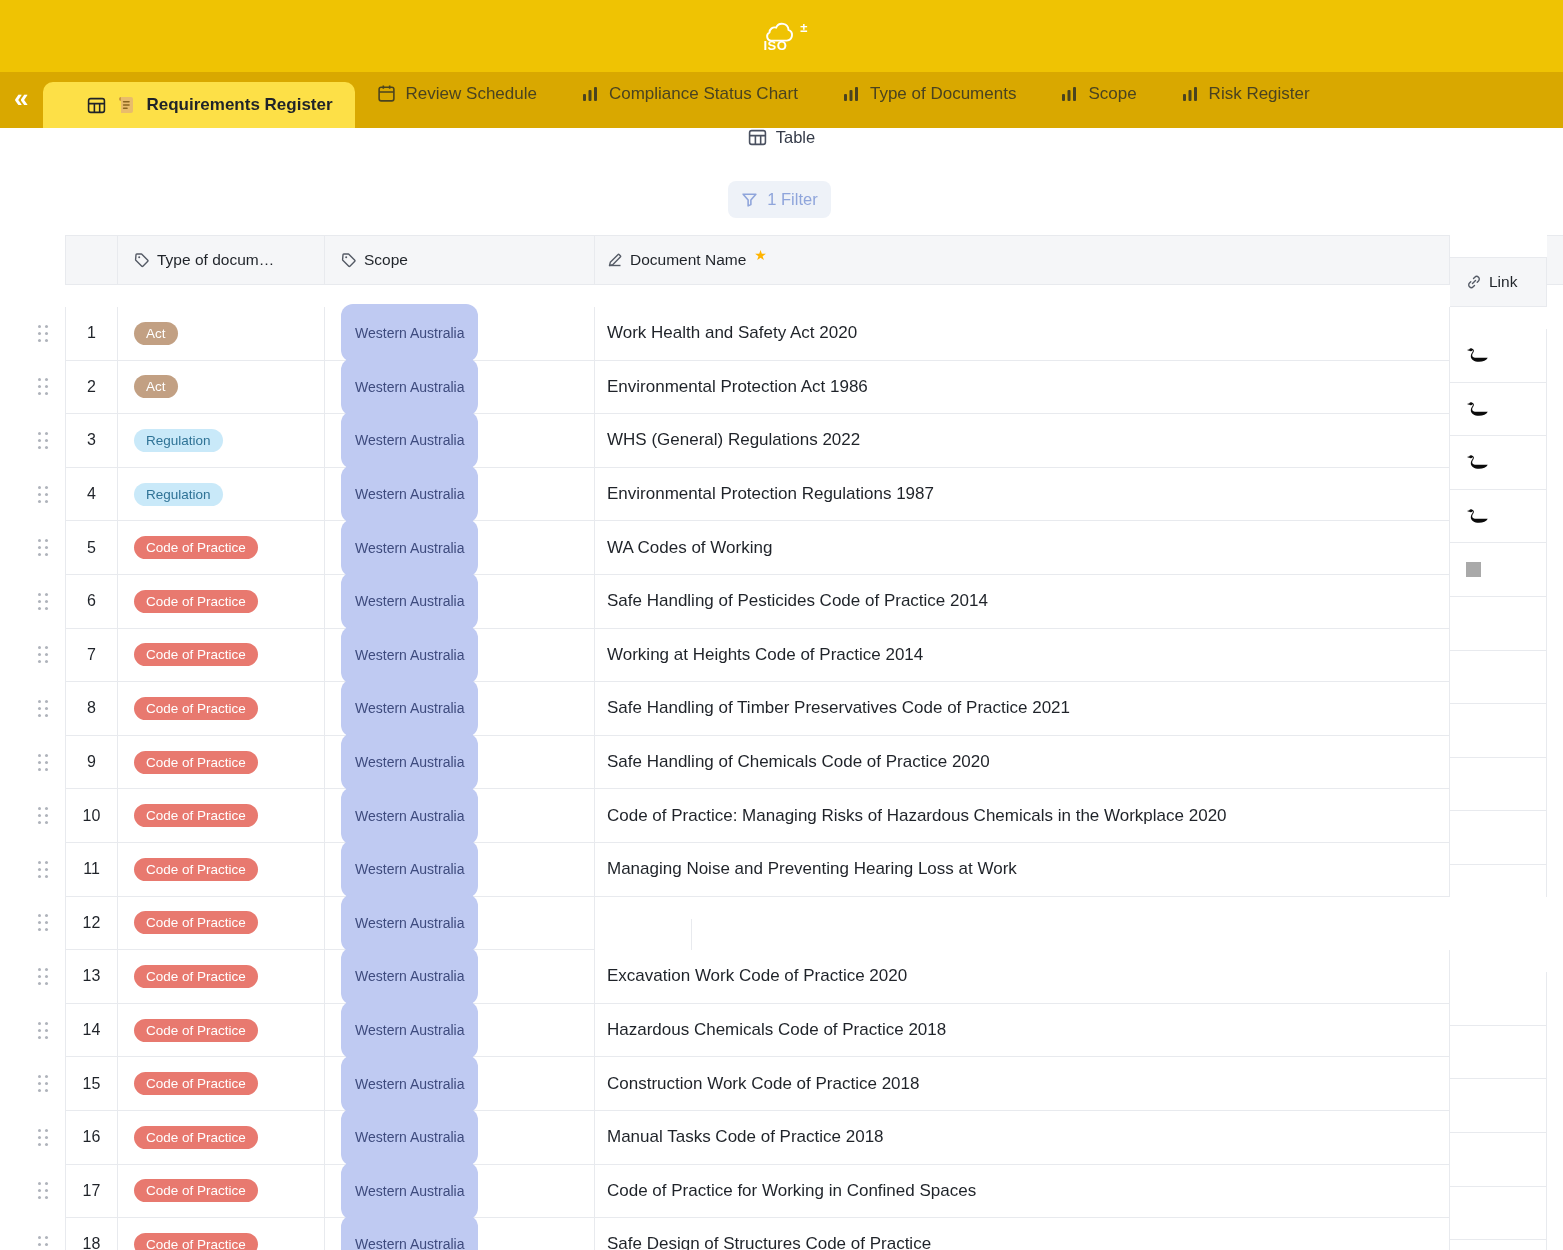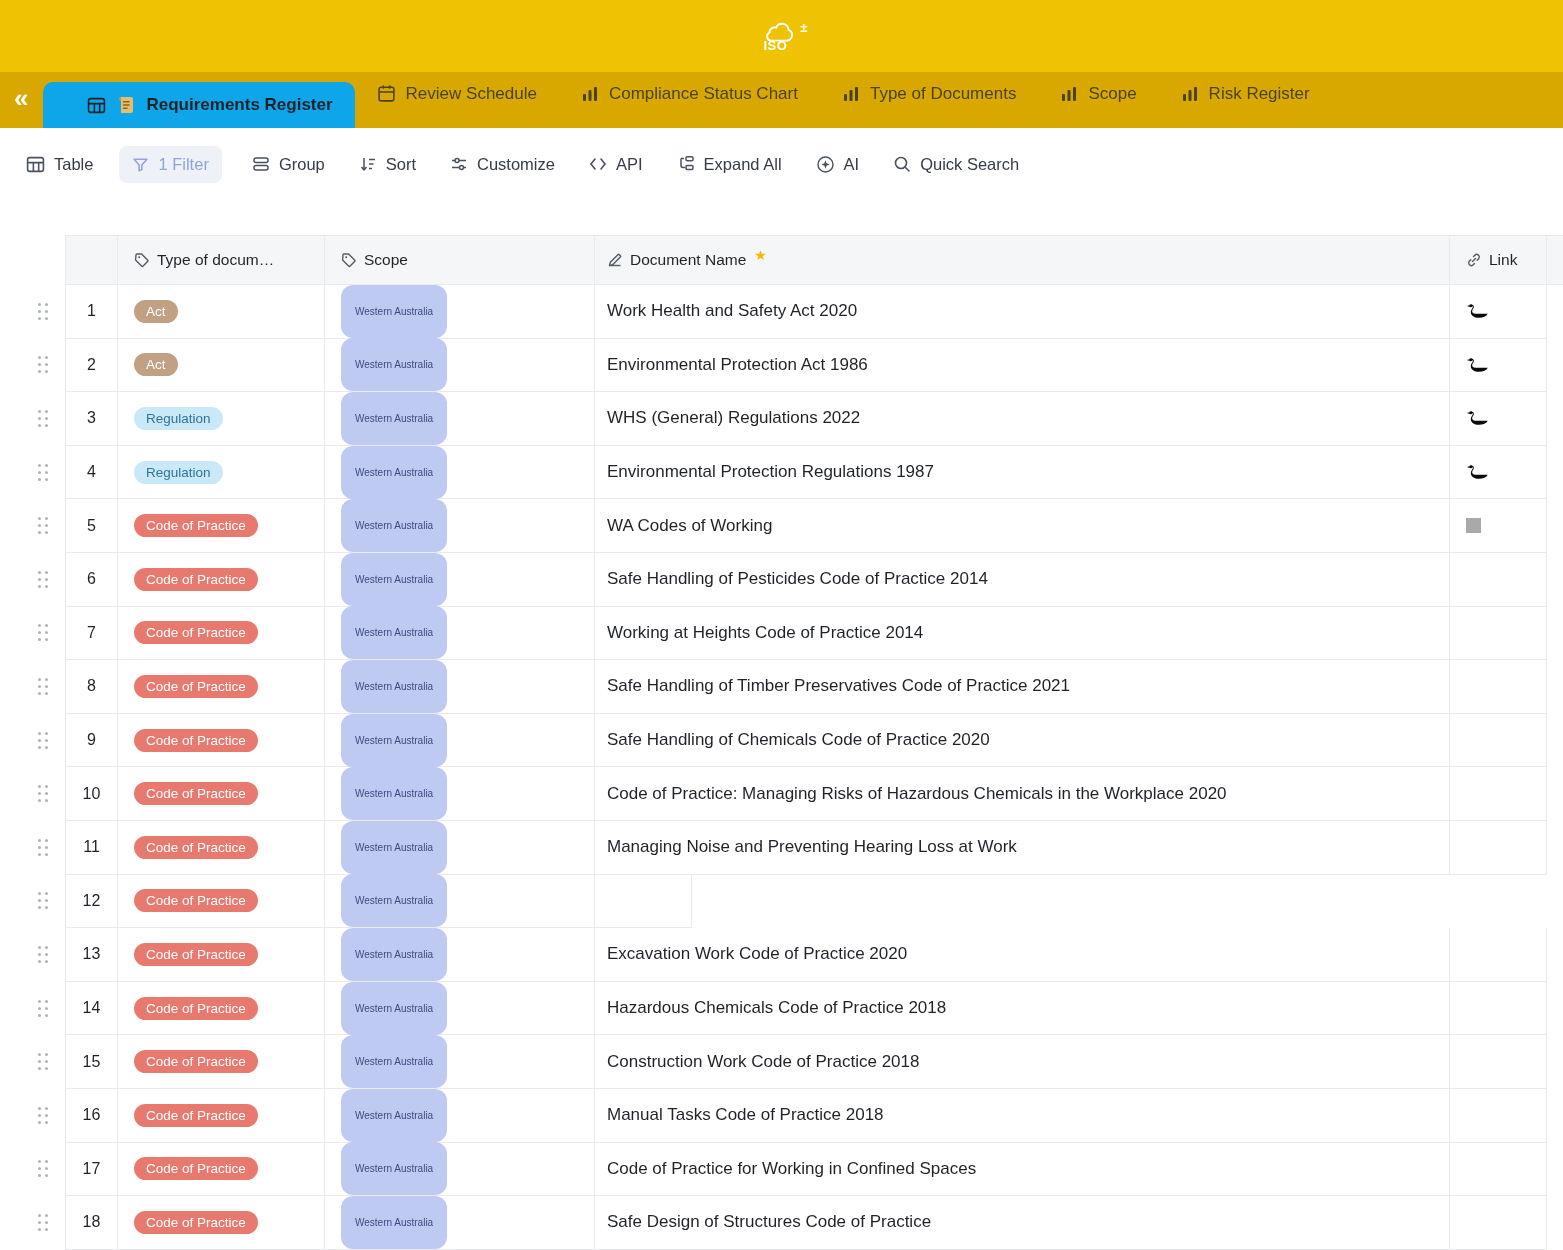--- a/index.html
+++ b/index.html
@@ -11,55 +11,55 @@
   .logo { position: relative; width: 52px; height: 34px; }
   .logo svg { position: absolute; top: 0; left: 3px; }
   .logo-text { position: absolute; left: 8px; bottom: 0; color: #fff; font-weight: bold; font-size: 13px; letter-spacing: .5px; }
   .logo-plus { position: absolute; right: 0; top: 1px; color: #fff; font-weight: bold; font-size: 13px; }
 
   
   .tabbar { height: 56px; background: #D9A800; display: flex; align-items: flex-end; overflow: hidden; }
   .collapse { align-self: center; color: #fff; font-size: 26px; line-height: 1; margin: 0 15px 4px 14px; cursor: pointer; font-weight: bold; }
   .tabs { display: flex; align-items: flex-end; height: 100%; flex: 1; overflow: hidden; }
   .tab { height: 69px; display: flex; align-items: center; gap: 10px; padding: 0 22px; font-size: 17px; color: #4A431F; white-space: nowrap; cursor: pointer; }
-  .tab.active { height: 46px; background: #0ea5e9; border-radius: 10px 10px 0 0; color: #1F2329; font-weight: 600; padding-left: 44px; }
+  .tab.active { height: 46px; background: #fde047; border-radius: 10px 10px 0 0; color: #1F2329; font-weight: 600; padding-left: 44px; }
   .tab .icon svg { display: block; }
 
   
-  .toolbar { height: 72px; display: flex; align-items: center; padding: 0 26px; gap: 34px; font-size: 16.5px; color: #353B49; background:#fff; }
+  .toolbar { height: 72px; display: flex; align-items: center; padding: 0 26px; gap: 34px; font-size: 16.5px; color: #353B49; background:#fff;flex-direction:column; }
   .tb-item { display: flex; align-items: center; gap: 9px; cursor: pointer; white-space: nowrap; }
   .tb-item .icon { color: #4A5160; }
   .tb-item.active { background: #EEF2F8; color: #8FA5DB; border-radius: 8px; padding: 9px 13px; margin-left: -8px; margin-right: -4px; }
   .tb-item.active .icon { color: #8FA5DB; }
   .icon { display: inline-flex; align-items: center; justify-content: center; }
   .icon svg { display: block; }
 
   
   .grid { margin-top: 35px; padding-left: 30px; border-radius: 19px; }
   .g-row { display: flex; }
   .cell { display: flex; align-items: center; border-right: 1px solid #E8EAEE; border-bottom: 1px solid #E8EAEE; background: #fff; }
   .handle-cell { width: 35px; border: none; background: transparent; align-items: center; }
   .num-cell { width: 53px; justify-content: center; border-left: 1px solid #E8EAEE; font-size: 16px; }
   .col-type { width: 207px; padding-left: 16px; }
   .col-scope { width: 270px; padding-left: 16px; }
   .col-name { width: 855px; padding-left: 12px; font-size: 17px; }
-  .col-link { width: 97px; padding-left: 16px; }
+  .col-link { width: 97px; padding-left: 16px; margin-top: 22px; }
   .col-fill { flex: 1; border: none; }
 
   .g-head .cell { background: #F5F6F8; border-top: 1px solid #E8EAEE; height: 50px; gap: 7px; font-size: 15.5px; color: #1F2329; }
   .g-head .cell .icon { color: #555B66; }
   .g-head .col-fill { background: #F5F6F8; border-top: 1px solid #E8EAEE; border-bottom: 1px solid #E8EAEE; }
   .g-head .handle-cell { background: transparent; border: none; }
   .g-body .g-row { height: 53.6px; }
   .g-body .g-row .cell { height: 53.6px; }
 
   .required-star { color: #FFB400; font-size: 14px; transform: translateY(-5px); margin-left: 1px; }
 
   .badge { display: inline-block; padding: 4px 12px; border-radius: 12px; font-size: 13.5px; white-space: nowrap; }
-  .scope-badge { font-size: 10px; padding: 21px 14px; }
+  .scope-badge { font-size: 14px; padding: 21px 14px; }
 
   .dots { position: relative; display: block; width: 10px; height: 18px; margin-left: 8px; }
   .dots::before { content: ""; position: absolute; left: 0; top: 0; width: 3px; height: 3px; border-radius: 50%; background: #AFB3BB;
     box-shadow: 0 7px 0 #AFB3BB, 0 14px 0 #AFB3BB, 7px 0 0 #AFB3BB, 7px 7px 0 #AFB3BB, 7px 14px 0 #AFB3BB; }
 
   .square-glyph { width: 15px; height: 15px; background: #A9A9A9; display: inline-block; }
 </style>
 </head>
 <body>
 

